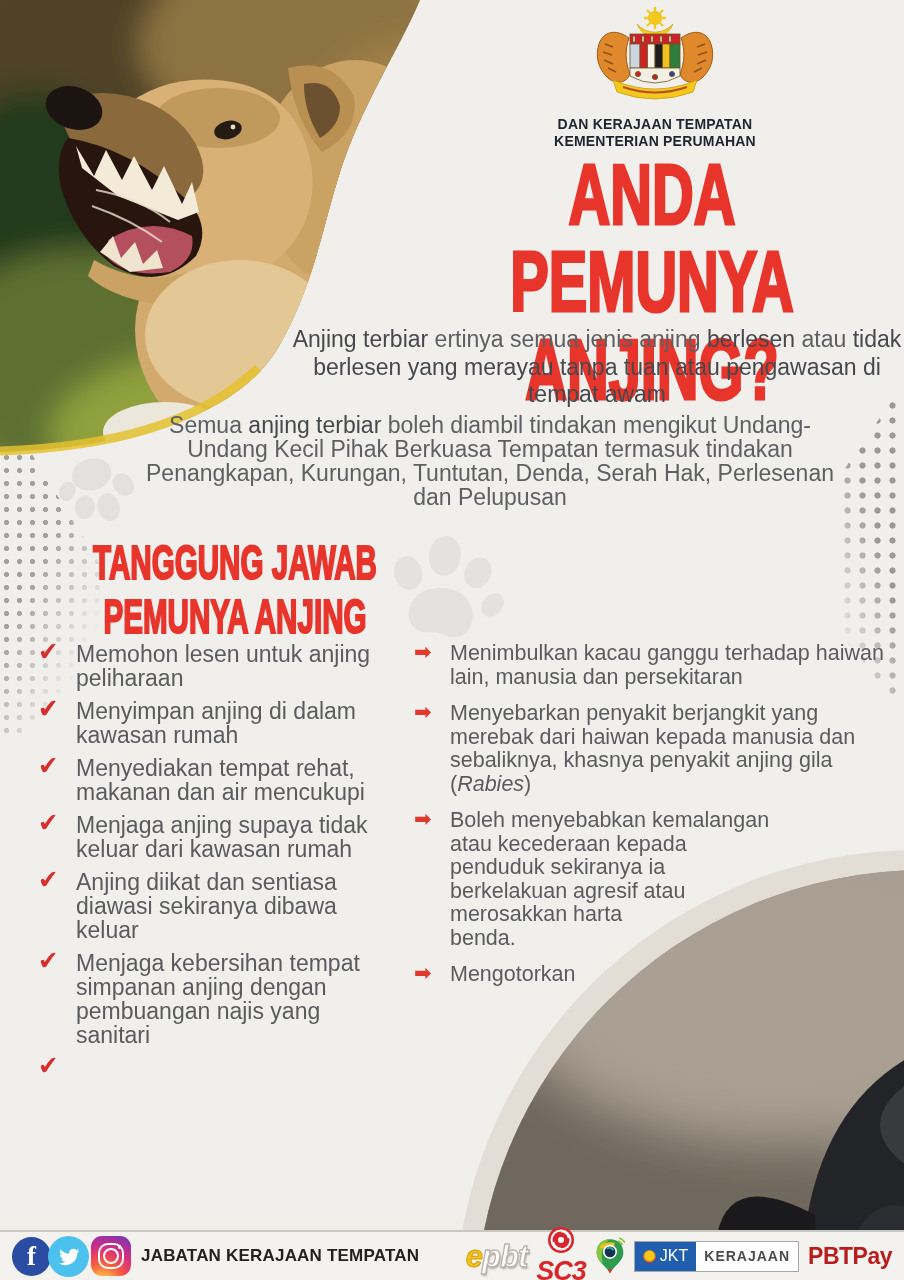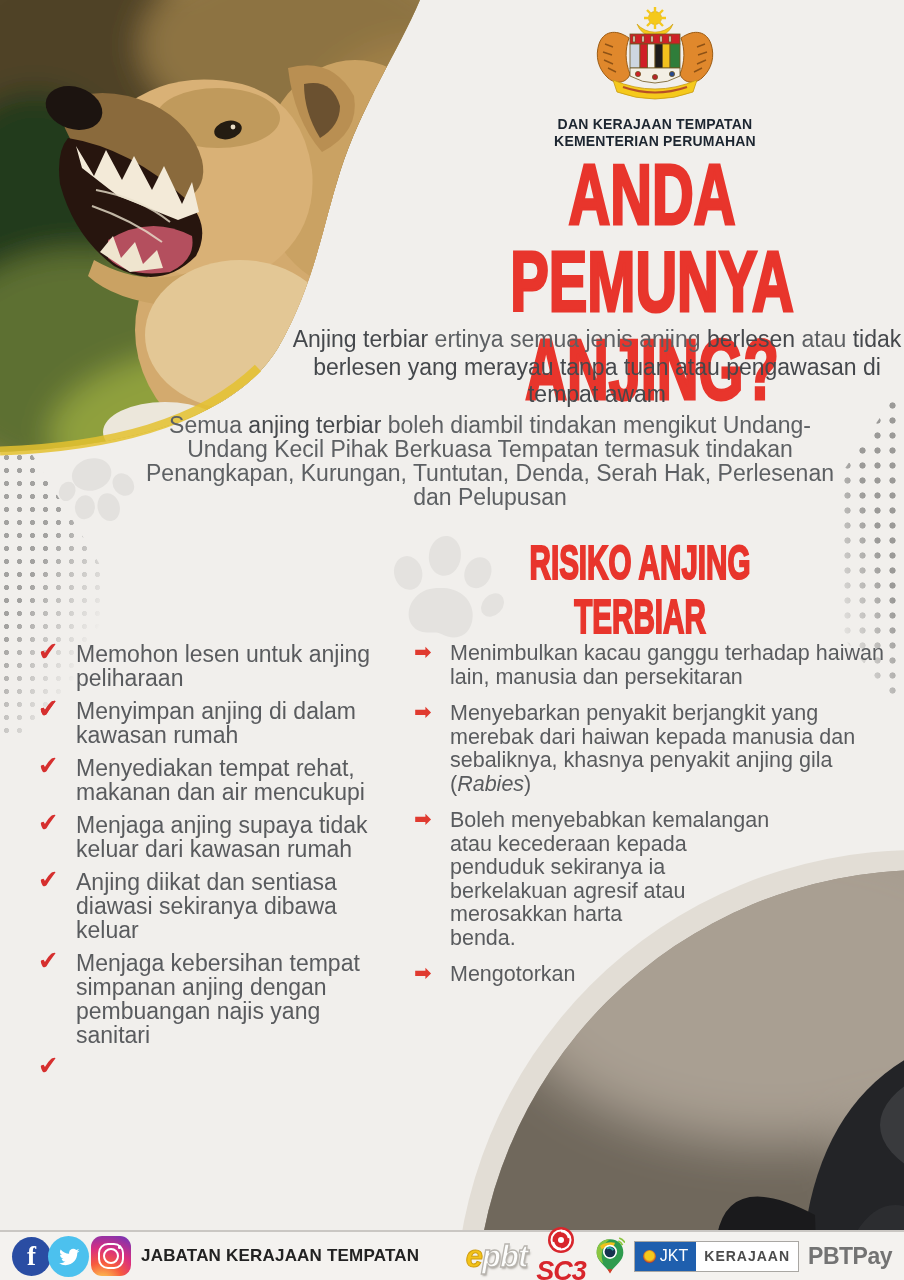--- a/index.html
+++ b/index.html
@@ -92,21 +92,21 @@
   .epbt .e{color:#f3c318;-webkit-text-stroke:1px #cf9d12;}
   .epbt .rest{color:#fdfdfc;-webkit-text-stroke:1.3px #b7b4ae;
         text-shadow:1px 2px 2px rgba(120,115,105,.55);}
   .osc3{display:flex;align-items:center;gap:2px;flex-direction:column;}
   .osc3 .txt{color:#d8262c;font-weight:900;font-style:italic;font-size:27px;letter-spacing:-1px;}
   .jktbadge{display:flex;align-items:stretch;border:1px solid #a9a7a3;background:#fff;height:29px;}
   .jktblue{background:#1f5fae;color:#fff;display:flex;align-items:center;gap:4px;
         padding:0 8px;font-weight:normal;font-size:16px;}
   .gw{display:flex;align-items:center;padding:0 8px;color:#4c4c4c;font-weight:bold;
         font-size:14px;letter-spacing:1px;}
-  .pbtpay{font-size:23px;font-weight:900;color:#737373;letter-spacing:-.5px;}
+  .pbtpay{font-size:23px;font-weight:900;color:#b91c1c;letter-spacing:-.5px;}
   .minicrest{width:13px;height:13px;border-radius:50%;background:radial-gradient(circle at 50% 45%,#f5c91c 45%,#b3252b 75%);}
 </style>
 </head>
 <body>
 
 <div class="page">
 
   <div class="dots dots-left"></div>
   <div class="dots dots-right"></div>
 
@@ -308,38 +308,38 @@
   </div>
 
   <div class="intro p1">
     <span class="b">Anjing terbiar</span><span> ertinya semua jenis anjing </span><span class="b">berlesen</span><span> atau </span><span class="b">tidak berlesen yang merayau tanpa tuan atau pengawasan di tempat awam</span>
   </div>
 
   <div class="intro p2">
     <span>Semua </span><span class="b">anjing terbiar</span><span> boleh diambil tindakan mengikut Undang-Undang Kecil Pihak Berkuasa Tempatan termasuk tindakan Penangkapan, Kurungan, Tuntutan, Denda, Serah Hak, Perlesenan dan Pelupusan</span>
   </div>
 
+  <div class="sec-head resp-head">
+    <div class="inner">
+      <span class="sec-line">TANGGUNG JAWAB</span>
+      <span class="sec-line">PEMUNYA ANJING</span>
+    </div>
+  </div>
 
   <ul class="plist resp-list">
     <li><span class="chk">✔</span><span>Memohon lesen untuk anjing peliharaan</span></li>
     <li><span class="chk">✔</span></li>
     <li><span class="chk">✔</span><span>Menyimpan anjing di dalam kawasan rumah</span></li>
     <li><span class="chk">✔</span><span>Menyediakan tempat rehat, makanan dan air mencukupi</span></li>
     <li><span class="chk">✔</span><span>Menjaga anjing supaya tidak keluar dari kawasan rumah</span></li>
     <li><span class="chk">✔</span><span>Anjing diikat dan sentiasa diawasi sekiranya dibawa keluar</span></li>
     <li><span class="chk">✔</span><span>Menjaga kebersihan tempat simpanan anjing dengan pembuangan najis yang sanitari</span></li>
     <li><span class="chk">✔</span></li>
   </ul>
 
-  <div class="sec-head risk-head">
-    <div class="inner">
-      <span class="sec-line">RISIKO ANJING</span>
-      <span class="sec-line">TERBIAR</span>
-    </div>
-  </div>
 
   <ul class="plist risk-list">
     <li class="risk-spacer"></li>
     <li><span class="arw">➡</span><span>Menimbulkan kacau ganggu terhadap haiwan lain, manusia dan persekitaran</span></li>
     <li><span class="arw">➡</span><span>Menyebarkan penyakit berjangkit yang merebak dari haiwan kepada manusia dan sebaliknya, khasnya penyakit anjing gila (</span><span class="it">Rabies</span><span>)</span></li>
     <li class="risk-narrow"><span class="arw">➡</span><span>Boleh menyebabkan kemalangan atau kecederaan kepada penduduk sekiranya ia berkelakuan agresif atau merosakkan harta benda.</span></li>
     <li class="risk-narrow"><span class="arw">➡</span><span>Mengotorkan persekitaran</span></li>
   </ul>
 
   <div class="footer">

